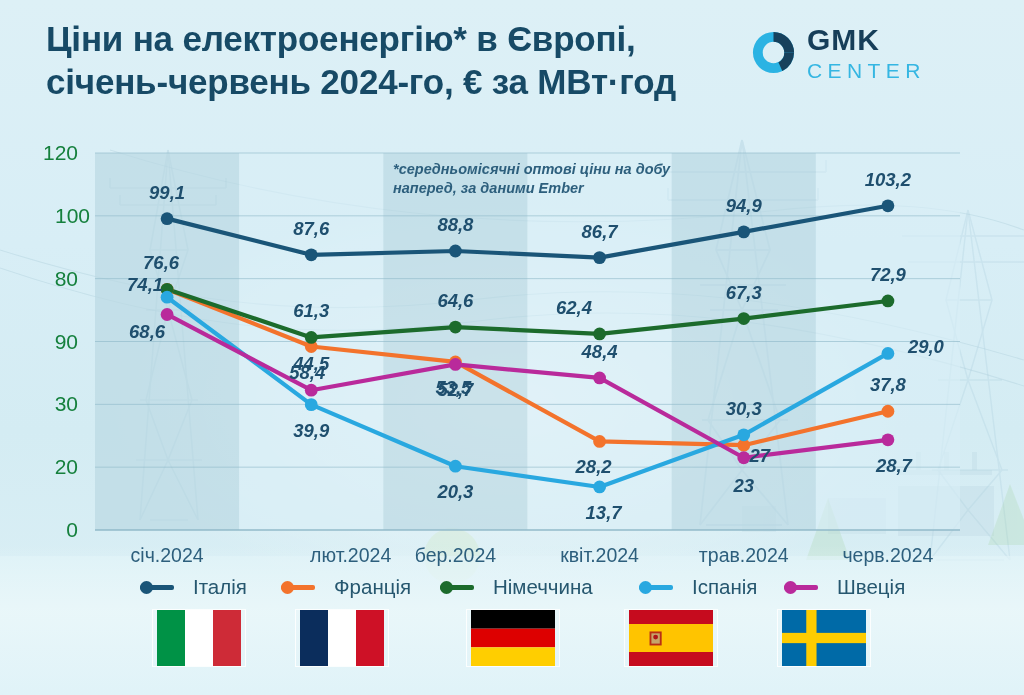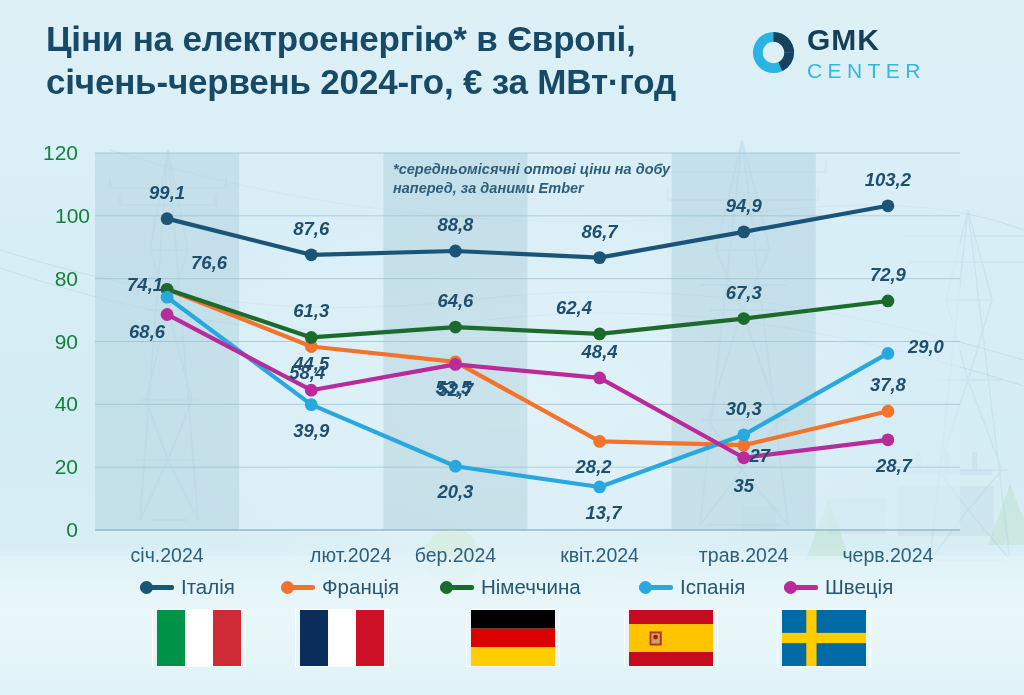--- a/index.html
+++ b/index.html
@@ -60,21 +60,21 @@
     position:absolute;font-size:18.5px;font-style:italic;font-weight:bold;
     color:#1f4f6e;white-space:nowrap;transform:translate(-50%,-50%);
   }
 
   
   #legend{position:absolute;left:0;top:572px;width:1024px;height:40px;}
   .legend-item{position:absolute;top:0;height:30px;display:flex;align-items:center;gap:7px;}
   .legend-mark{width:34px;height:16px;position:relative;flex:0 0 auto;}
   .legend-mark i{position:absolute;left:0;top:6px;width:34px;height:4.5px;border-radius:2px;}
   .legend-mark b{position:absolute;left:0;top:2px;width:13px;height:13px;border-radius:50%;}
-  .legend-label{font-size:20.5px;color:#26576f;white-space:nowrap;}
+  .legend-label{font-size:20.5px;color:#26576f;white-space:nowrap;margin-left:12px;}
 
   
   #flags{position:absolute;left:0;top:610px;width:1024px;height:62px;}
   .flag{
     position:absolute;top:0;width:92px;height:56px;
     box-shadow:0 0 0 1px rgba(255,255,255,.85);overflow:hidden;
     display:block;
   }
 </style>
 </head>
@@ -210,63 +210,63 @@
         <circle cx="311.25" cy="262.1958333333333" r="6.4" fill="#b92a9b"></circle>
         <circle cx="455.41666666666663" cy="236.43416666666664" r="6.4" fill="#b92a9b"></circle>
         <circle cx="599.5833333333333" cy="249.94333333333333" r="6.4" fill="#b92a9b"></circle>
         <circle cx="743.75" cy="329.7416666666667" r="6.4" fill="#b92a9b"></circle>
         <circle cx="887.9166666666666" cy="311.83416666666665" r="6.4" fill="#b92a9b"></circle>
       </g>
   </svg>
   <div id="ylabels">
       <div class="ytick" style="left: 18px; top: 402px;">0</div>
       <div class="ytick" style="left: 18px; top: 339.167px;">20</div>
-      <div class="ytick" style="left: 18px; top: 276.333px;">40</div>
+      <div class="ytick" style="left: 18px; top: 276.333px;">30</div>
       <div class="ytick" style="left: 18px; top: 213.5px;">90</div>
       <div class="ytick" style="left: 18px; top: 150.667px;">80</div>
       <div class="ytick" style="left: 30px; top: 87.8333px;">100</div>
       <div class="ytick" style="left: 18px; top: 25px;">120</div>
     </div>
   <div id="xlabels">
       <div class="xtick" style="left: 167.083px; top: 416px;">січ.2024</div>
       <div class="xtick" style="left: 311.25px; top: 416px; text-align: right;">лют.2024</div>
       <div class="xtick" style="left: 455.417px; top: 416px;">бер.2024</div>
       <div class="xtick" style="left: 599.583px; top: 416px;">квіт.2024</div>
       <div class="xtick" style="left: 743.75px; top: 416px;">трав.2024</div>
       <div class="xtick" style="left: 887.917px; top: 416px;">черв.2024</div>
     </div>
   <div id="dlabels">
       <div class="dlabel" style="left: 167.083px; top: 64.6608px;">99,1</div>
       <div class="dlabel" style="left: 311.25px; top: 100.79px;">87,6</div>
       <div class="dlabel" style="left: 455.417px; top: 97.02px;">88,8</div>
       <div class="dlabel" style="left: 599.583px; top: 103.618px;">86,7</div>
       <div class="dlabel" style="left: 743.75px; top: 77.8558px;">94,9</div>
       <div class="dlabel" style="left: 887.917px; top: 51.78px;">103,2</div>
-      <div class="dlabel" style="left: 161.083px; top: 135.348px; margin-left: 48px;">76,6</div>
+      <div class="dlabel" style="left: 161.083px; top: 135.348px;">76,6</div>
       <div class="dlabel" style="left: 307.25px; top: 244.527px;">58,4</div>
       <div class="dlabel" style="left: 453.417px; top: 259.921px;">53,5</div>
       <div class="dlabel" style="left: 593.583px; top: 339.405px;">28,2</div>
       <div class="dlabel" style="left: 759.75px; top: 328.175px;">27</div>
       <div class="dlabel" style="left: 887.917px; top: 257.245px;">37,8</div>
       <div class="dlabel" style="left: 311.25px; top: 183.416px;">61,3</div>
       <div class="dlabel" style="left: 455.417px; top: 173.048px;">64,6</div>
       <div class="dlabel" style="left: 567px; top: 179.96px; margin-left: 7px;">62,4</div>
       <div class="dlabel" style="left: 743.75px; top: 164.566px;">67,3</div>
       <div class="dlabel" style="left: 887.917px; top: 146.972px;">72,9</div>
       <div class="dlabel" style="left: 145.083px; top: 157.202px;">74,1</div>
       <div class="dlabel" style="left: 311.25px; top: 302.647px;">39,9</div>
       <div class="dlabel" style="left: 455.417px; top: 364.224px;">20,3</div>
       <div class="dlabel" style="left: 603.583px; top: 384.959px;">13,7</div>
       <div class="dlabel" style="left: 743.75px; top: 280.808px;">30,3</div>
       <div class="dlabel" style="left: 925.917px; top: 219.438px;">29,0</div>
       <div class="dlabel" style="left: 147.083px; top: 204.482px;">68,6</div>
       <div class="dlabel" style="left: 311.25px; top: 236.196px;">44,5</div>
       <div class="dlabel" style="left: 455.417px; top: 262.434px;">52,7</div>
       <div class="dlabel" style="left: 599.583px; top: 223.943px;">48,4</div>
-      <div class="dlabel" style="left: 743.75px; top: 357.742px;">35</div>
+      <div class="dlabel" style="left: 743.75px; top: 357.742px;">23</div>
       <div class="dlabel" style="left: 893.917px; top: 337.834px;">28,7</div>
     </div>
   <div id="annotation">*середньомісячні оптові ціни
 на добу наперед, за даними Ember</div>
 </div>
 
 <div id="legend">
     <div class="legend-item" style="left: 140px;">
       <span class="legend-mark">
         <i style="background: rgb(26, 85, 120);"></i>

